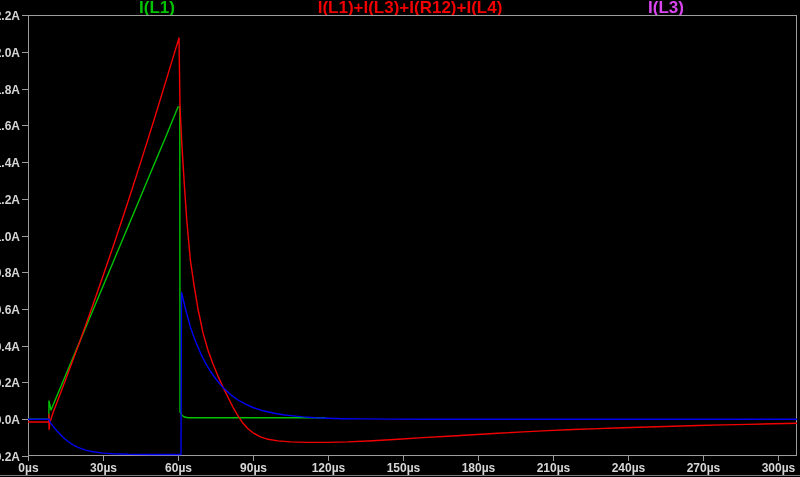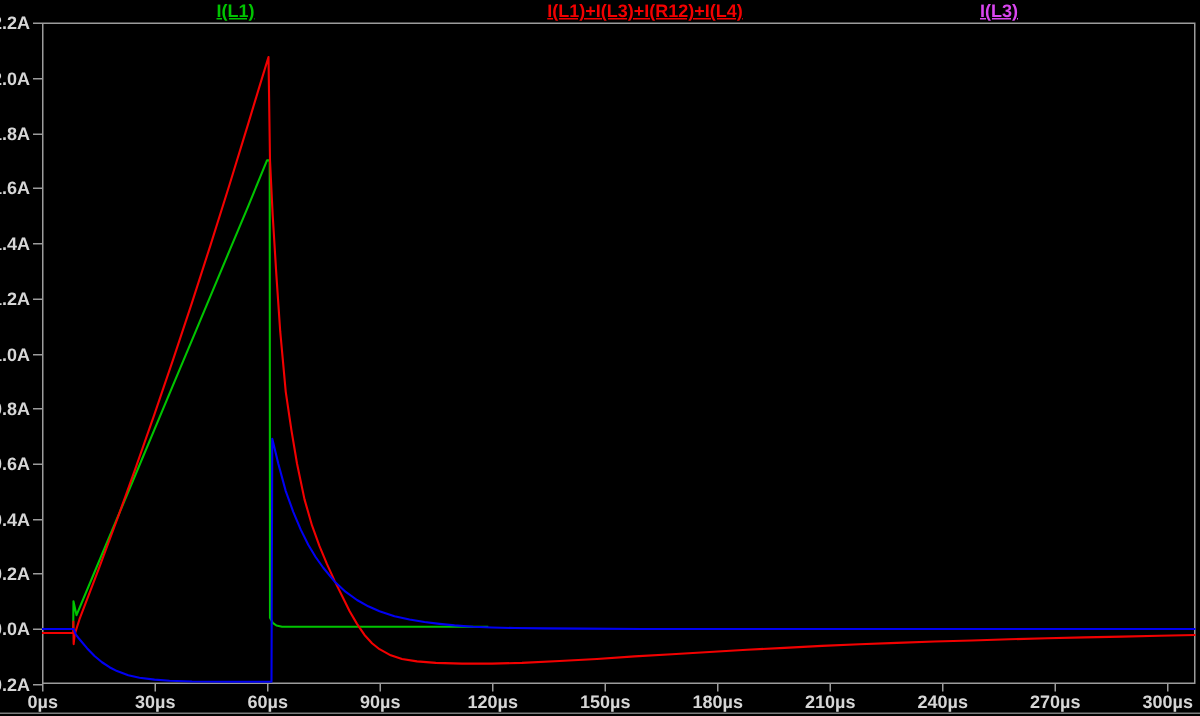--- a/index.html
+++ b/index.html
@@ -4,34 +4,33 @@
 <style>
   html,body{margin:0;padding:0;}
   body{
     width:800px;height:477px;overflow:hidden;
     background:#000000;
     font-family:"Liberation Sans", sans-serif;
     position:relative;
   }
   .legend-label{
     position:absolute;top:1px;height:15px;line-height:13px;
-    font-size:12px;font-weight:700;white-space:nowrap;
+    font-size:17px;font-weight:700;white-space:nowrap;
     transform:translateX(-50%);
     cursor:default;
-    text-decoration:underline;
   }
   #plot-svg{position:absolute;left:0;top:0;}
   text{font-family:"Liberation Sans", sans-serif;font-size:12px;font-weight:700;}
 </style>
 </head>
 <body>
 
 <div>
   <div class="legend-label" style="left: 157px; color: rgb(0, 196, 0);">I(L1)</div>
-  <div class="legend-label" style="left: 410px; color: rgb(242, 0, 0); margin-left: 20px;">I(L1)+I(L3)+I(R12)+I(L4)</div>
+  <div class="legend-label" style="left: 410px; color: rgb(242, 0, 0);">I(L1)+I(L3)+I(R12)+I(L4)</div>
   <div class="legend-label" style="left: 666px; color: #d946ef;">I(L3)</div>
 </div>
 
 <svg id="plot-svg" width="800" height="477">
     <rect x="28" y="15" width="769" height="441" fill="#000000"></rect>
     <rect x="28.5" y="15.5" width="768" height="440" fill="none" stroke="#9c9c9c" stroke-width="1"></rect>
     <line x1="22" y1="15.5" x2="28" y2="15.5" stroke="#9c9c9c" stroke-width="1"></line>
     <text x="20" y="19.5" fill="#d6d6d6" text-anchor="end">2.2A</text>
     <line x1="22" y1="52.5" x2="28" y2="52.5" stroke="#9c9c9c" stroke-width="1"></line>
     <text x="20" y="56.5" fill="#d6d6d6" text-anchor="end">2.0A</text>

